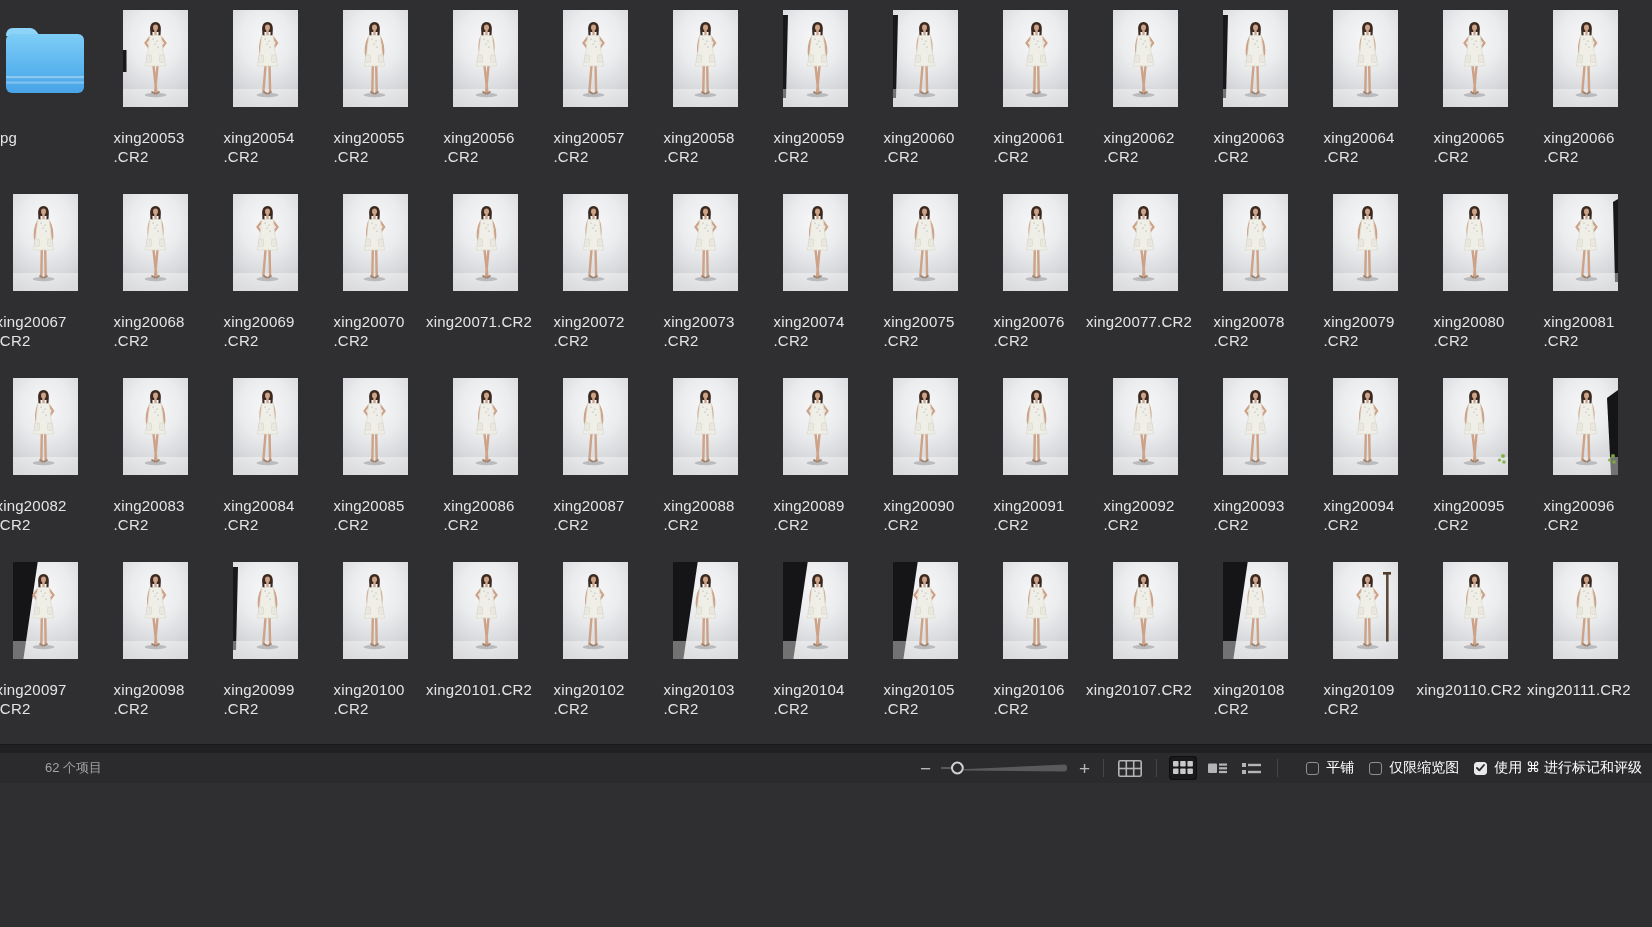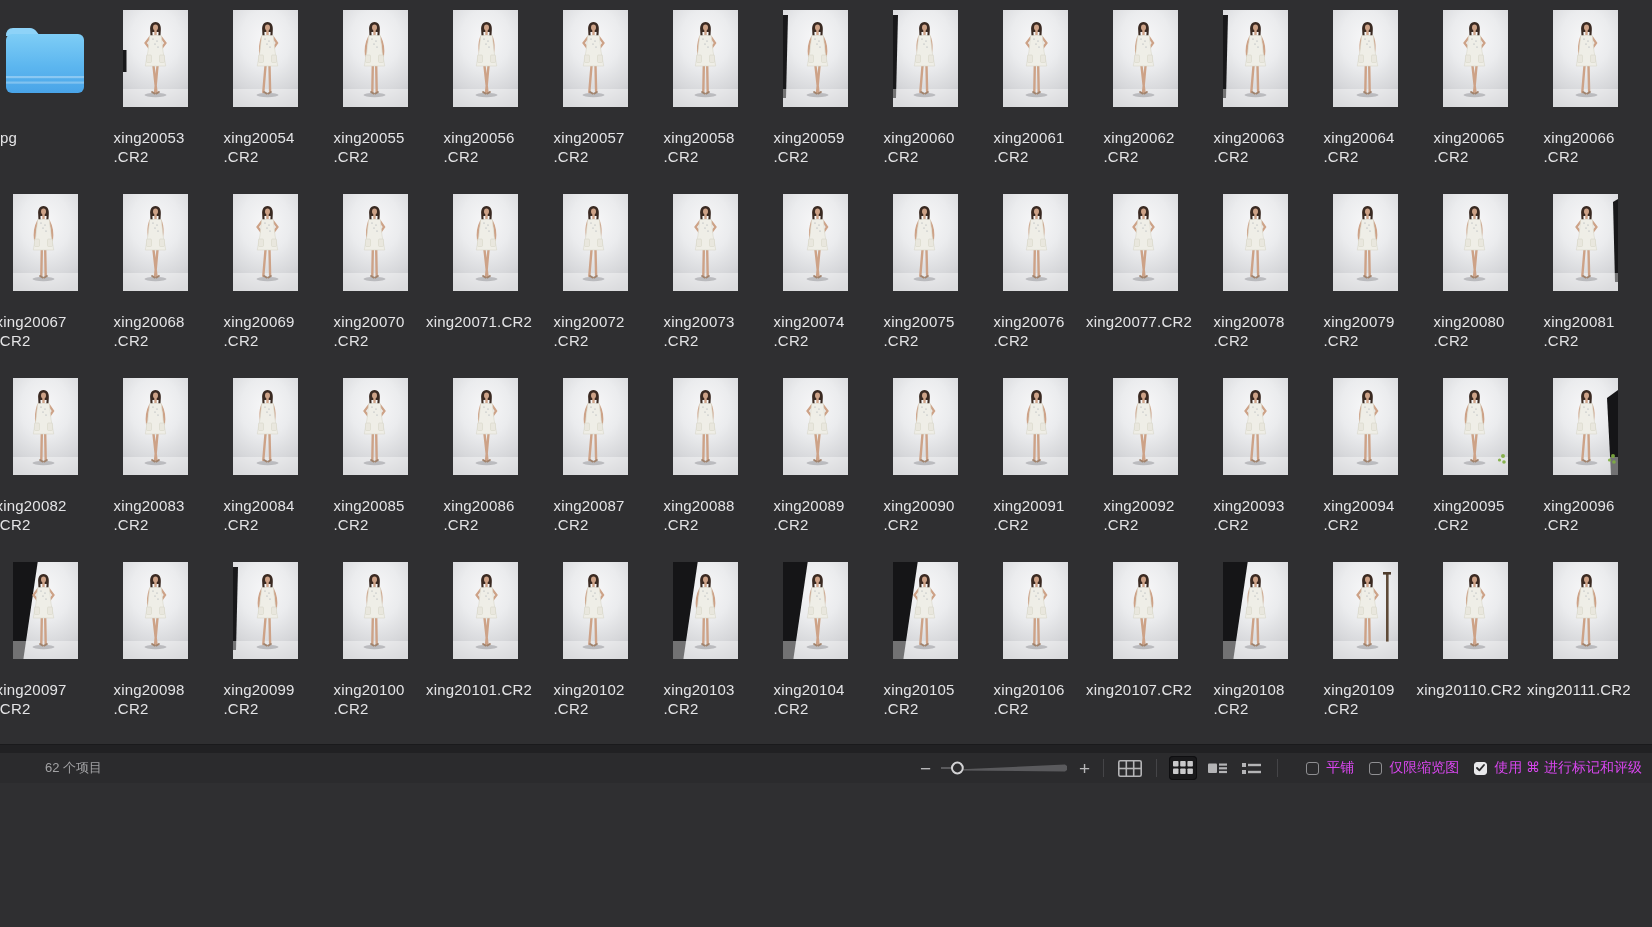--- a/index.html
+++ b/index.html
@@ -40,21 +40,21 @@
   .vsep{width:1px;height:18px;background:#454548;margin:0 9px;}
   .viewbtn{width:28px;height:24px;display:flex;align-items:center;justify-content:center;border-radius:4px;margin:0 3px;}
   .viewbtn.selected{background:#19191b;box-shadow:inset 0 0 0 1px #0e0e10;}
   .options{display:flex;align-items:center;margin-left:4px;}
   .opt{display:flex;align-items:center;margin-left:15px;}
   .opt .box{
     width:13px;height:13px;border-radius:3px;box-sizing:border-box;
     border:1.5px solid #8f8f92;margin-right:7px;display:flex;align-items:center;justify-content:center;background:transparent;
   }
   .opt.checked .box{background:#e9e9eb;border-color:#e9e9eb;}
-  .opt .lbl{font-size:14px;color:#d946ef;white-space:nowrap;}
+  .opt .lbl{font-size:14px;color:#ffffff;white-space:nowrap;}
   .count{white-space:nowrap;text-align:right;}
 </style>
 </head>
 <body>
 
 <div class="content">
   <div class="grid" id="grid">
       <div class="cell folder">
         <div class="thumb-wrap">
           <svg class="folder-svg" width="84" height="74" viewBox="0 0 84 74">

